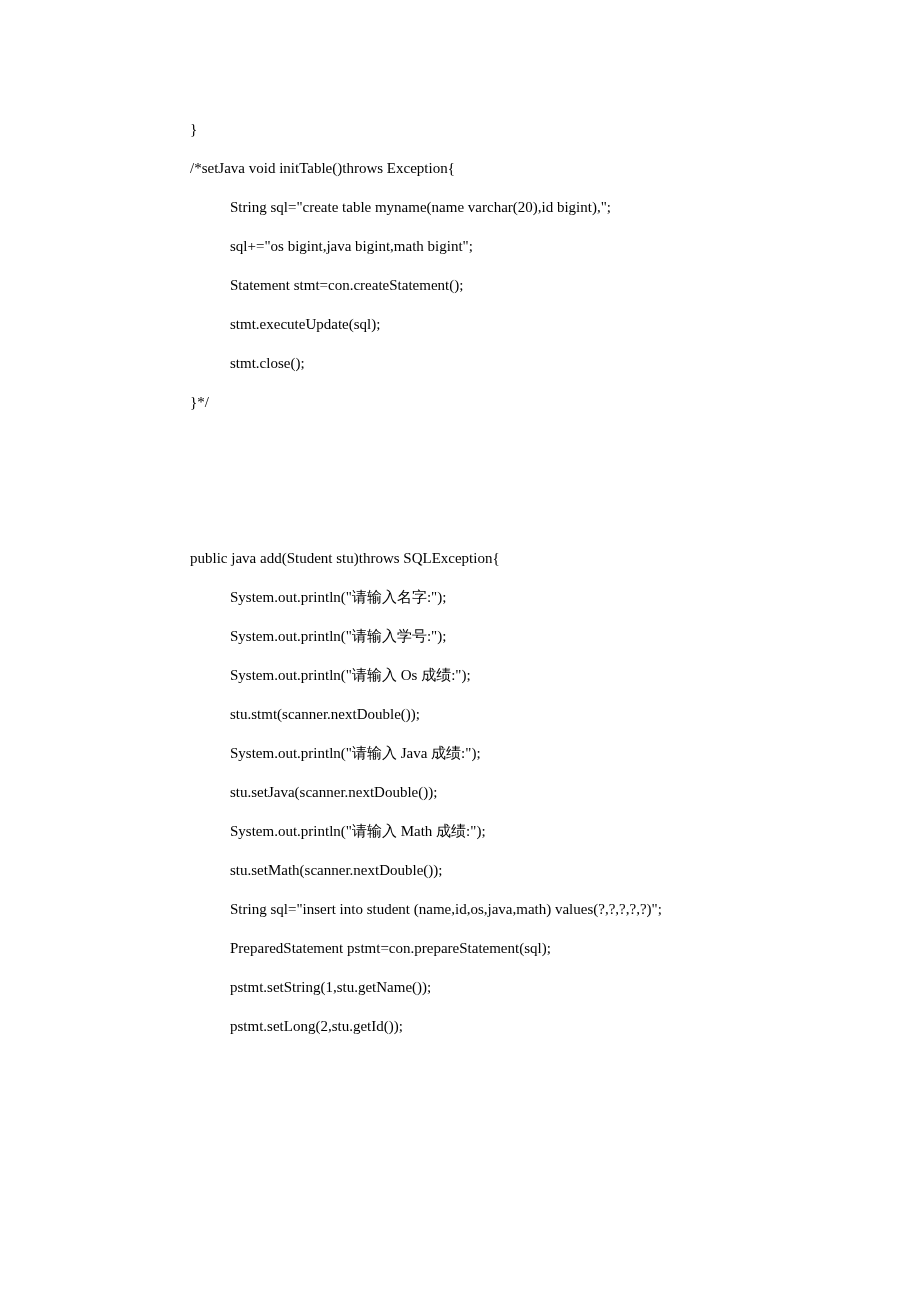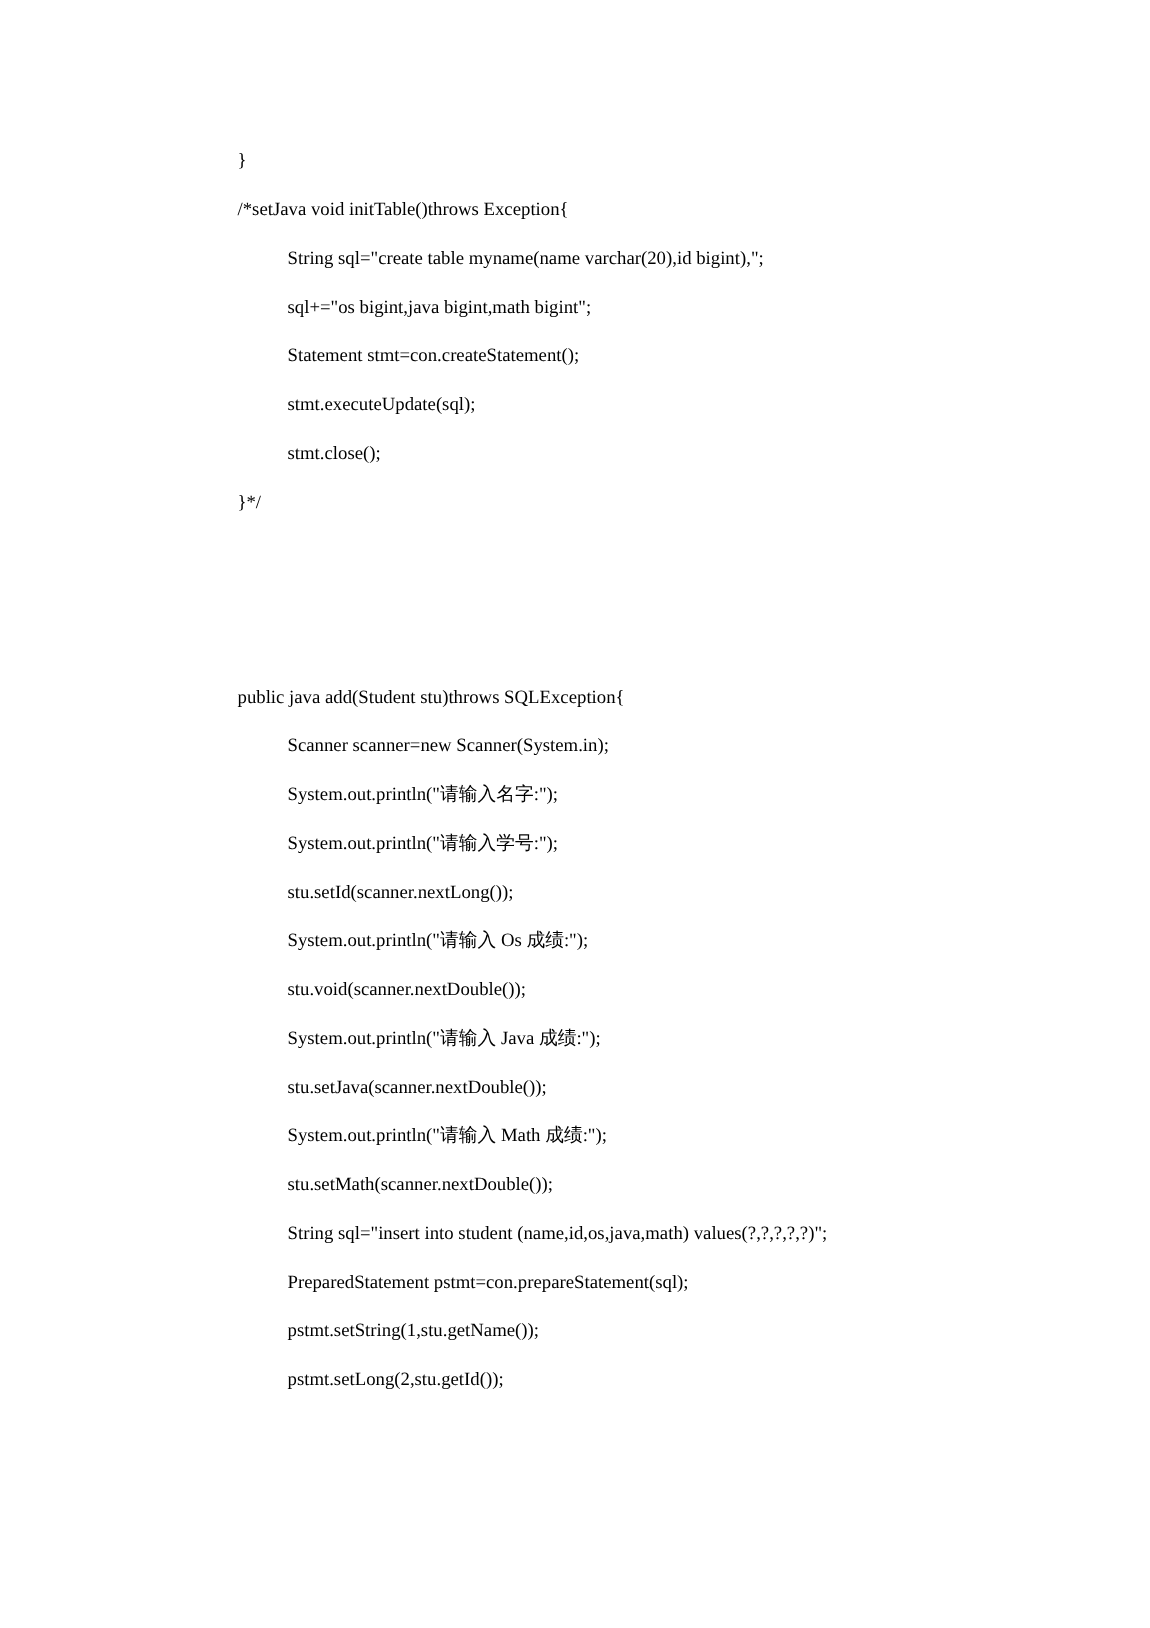--- a/index.html
+++ b/index.html
@@ -34,26 +34,24 @@
     <div class="line indent1">String sql="create table myname(name varchar(20),id bigint),";</div>
     <div class="line indent1">sql+="os bigint,java bigint,math bigint";</div>
     <div class="line indent1">Statement stmt=con.createStatement();</div>
     <div class="line indent1">stmt.executeUpdate(sql);</div>
     <div class="line indent1">stmt.close();</div>
     <div class="line">}*/</div>
     <div class="blank"></div>
     <div class="blank"></div>
     <div class="blank"></div>
     <div class="line">public java add(Student stu)throws SQLException{</div>
-    <div class="line indent1">Scanner scanner=new Scanner(System.in);</div>
     <div class="line indent1">System.out.println("请输入名字:");</div>
     <div class="line indent1">System.out.println("请输入学号:");</div>
-    <div class="line indent1">stu.setId(scanner.nextLong());</div>
     <div class="line indent1">System.out.println("请输入 Os 成绩:");</div>
-    <div class="line indent1">stu.void(scanner.nextDouble());</div>
+    <div class="line indent1">stu.stmt(scanner.nextDouble());</div>
     <div class="line indent1">System.out.println("请输入 Java 成绩:");</div>
     <div class="line indent1">stu.setJava(scanner.nextDouble());</div>
     <div class="line indent1">System.out.println("请输入 Math 成绩:");</div>
     <div class="line indent1">stu.setMath(scanner.nextDouble());</div>
     <div class="line indent1">String sql="insert into student (name,id,os,java,math) values(?,?,?,?,?)";</div>
     <div class="line indent1">PreparedStatement pstmt=con.prepareStatement(sql);</div>
     <div class="line indent1">pstmt.setString(1,stu.getName());</div>
     <div class="line indent1">pstmt.setLong(2,stu.getId());</div>
   </div>
 

